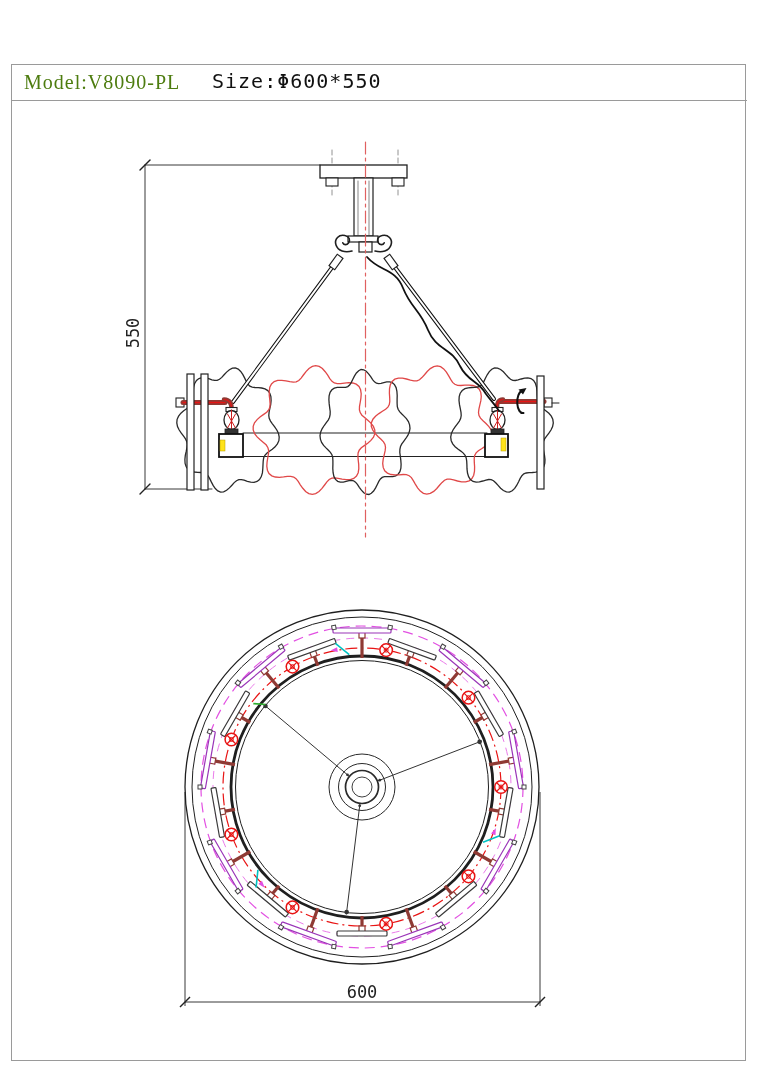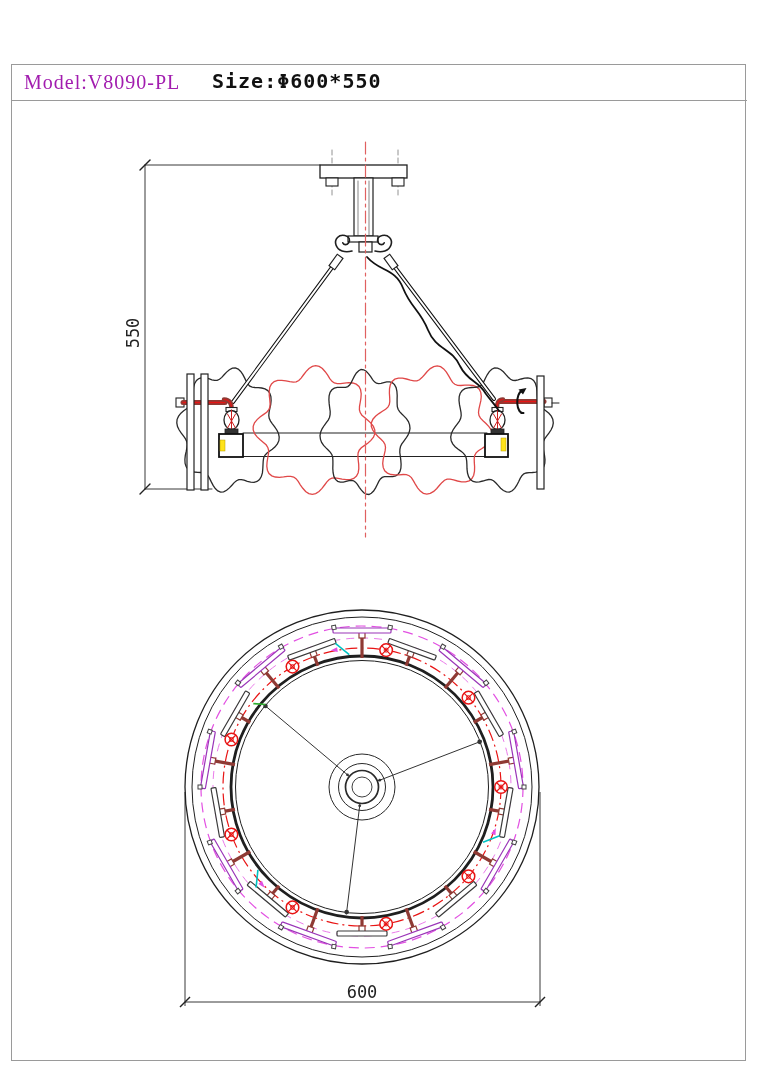--- a/index.html
+++ b/index.html
@@ -1,24 +1,24 @@
 <!DOCTYPE html>
 <html><head>
 <meta charset="utf-8">
 <style>
   html,body{margin:0;padding:0;background:#ffffff;}
   .page{position:relative;width:763px;height:1080px;background:#fff;overflow:hidden;
         font-family:"Liberation Serif", serif;}
   .frame{position:absolute;left:11px;top:64px;width:735px;height:997px;
          border:1px solid #9a9a9a;box-sizing:border-box;background:#fff;}
   .hsep{position:absolute;left:11px;top:100px;width:736px;height:1px;background:#9a9a9a;}
-  .title-model{position:absolute;left:24px;top:71px;font-size:20px;color:#a21caf;
+  .title-model{position:absolute;left:24px;top:71px;font-size:20px;color:#4d7c0f;
                letter-spacing:1px;white-space:pre;}
   .title-size{position:absolute;left:212px;top:69px;font-size:20px;color:#111;
-              letter-spacing:1px;white-space:pre;font-weight:bold;font-family:"DejaVu Sans Mono",monospace;}
+              letter-spacing:1px;white-space:pre;font-weight:normal;font-family:"DejaVu Sans Mono",monospace;}
   svg{position:absolute;left:0;top:0;}
   text.dim{font-family:"DejaVu Sans Mono",monospace;font-size:17px;fill:#222;}
 </style>
 </head>
 <body>
 
 <div class="page">
   <div class="frame"></div>
   <div class="hsep"></div>
   <div class="title-model">Model:V8090-PL</div>

